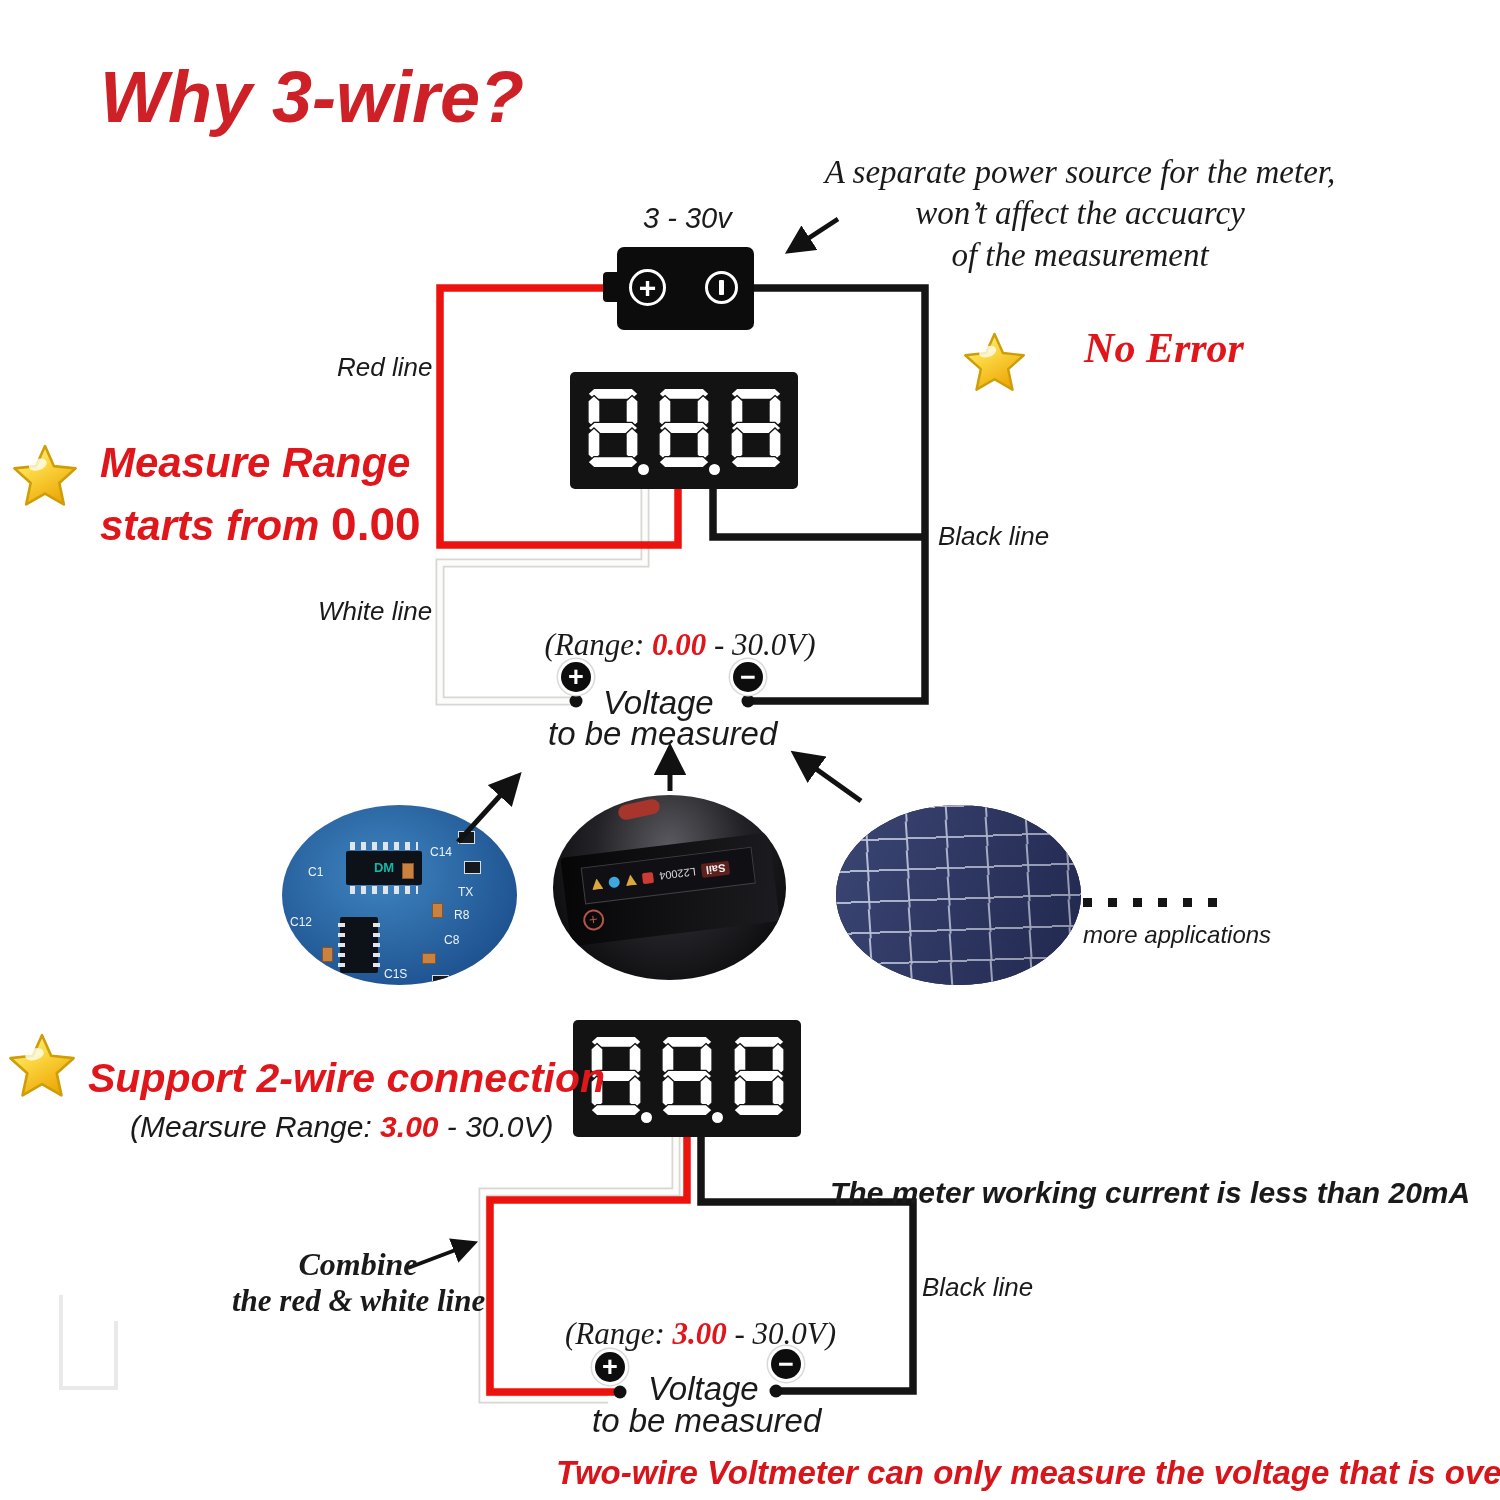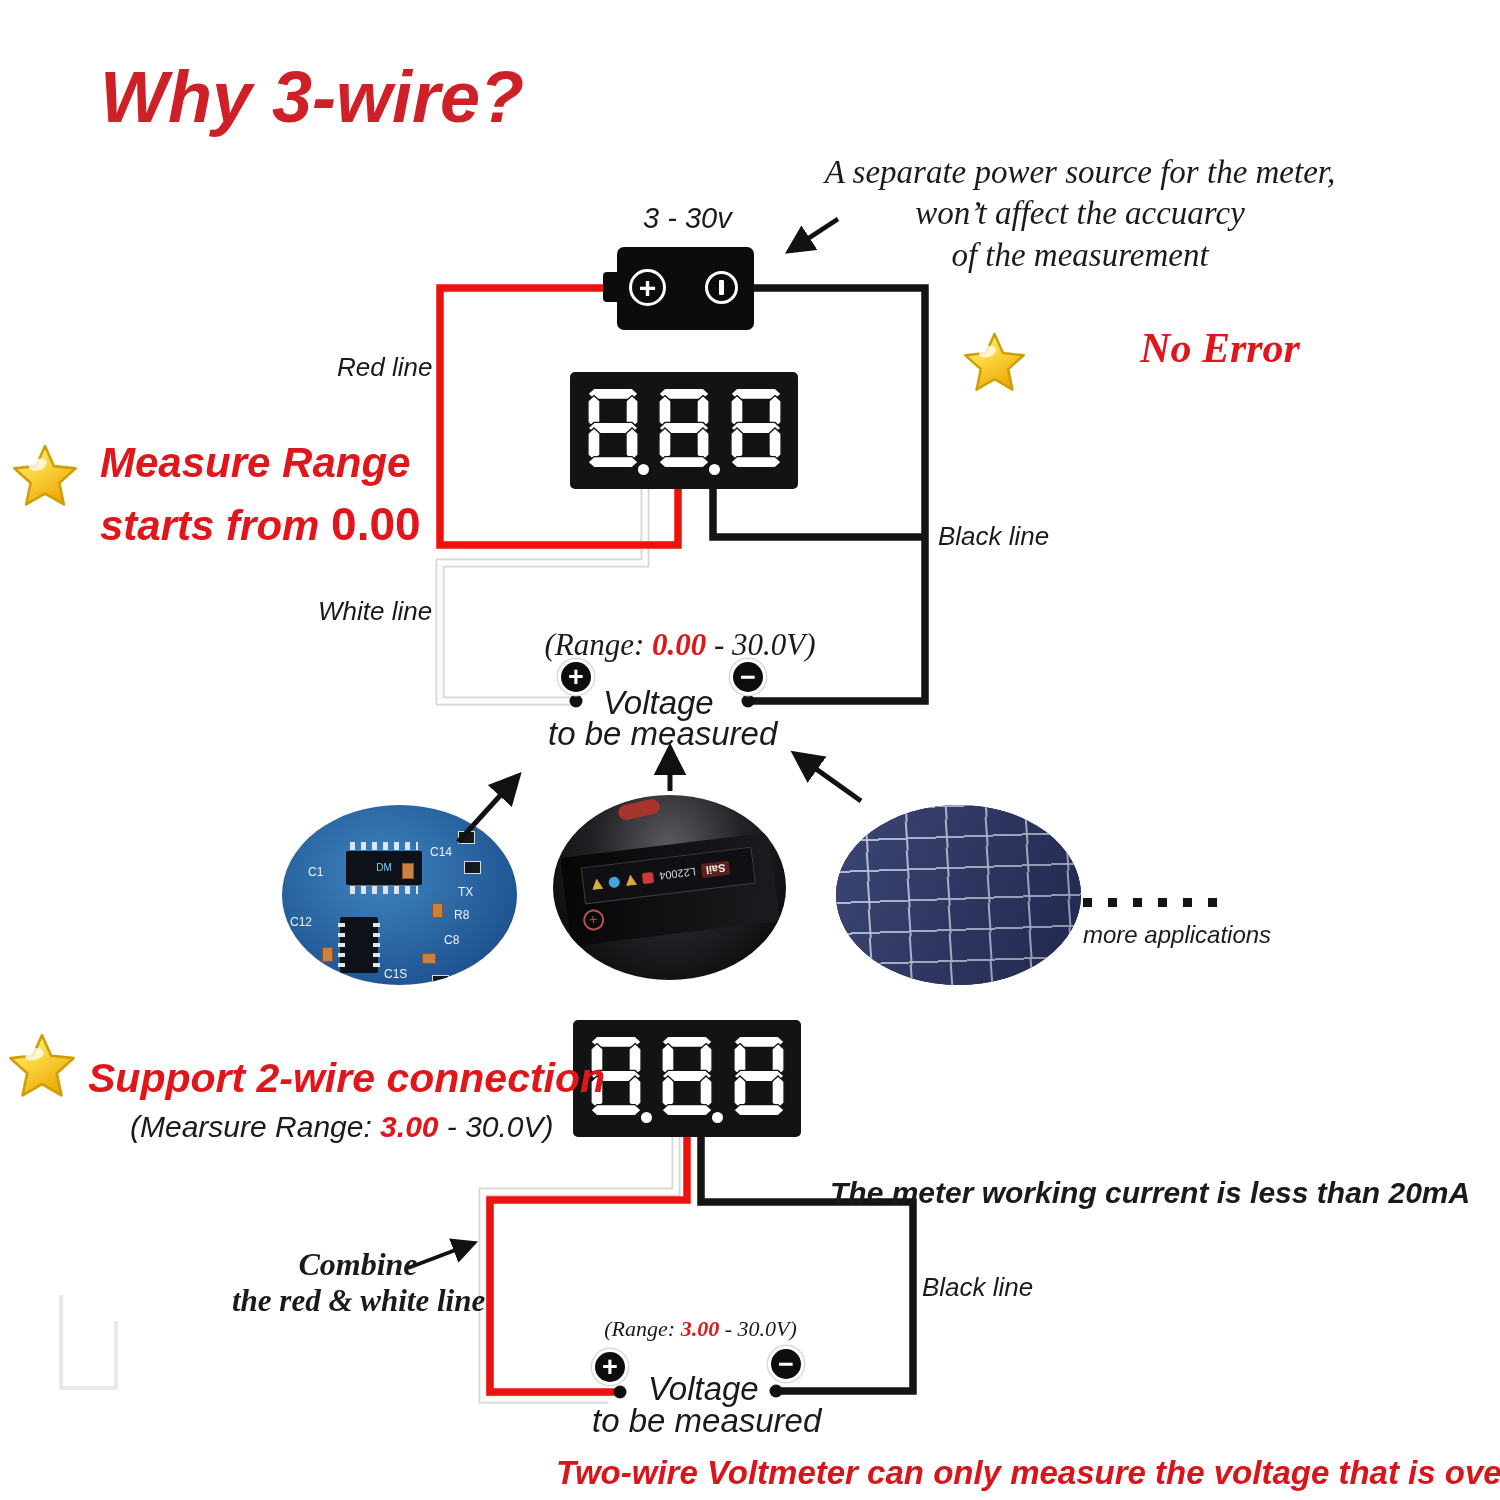--- a/index.html
+++ b/index.html
@@ -26,21 +26,21 @@
   
   .term{position:absolute;width:30px;height:30px;border-radius:50%;background:#0d0d0d;color:#fff;
         display:flex;align-items:center;justify-content:center;font-weight:bold;font-size:27px;line-height:0;
         font-style:normal;box-shadow:0 0 0 3px #fff,0 0 0 4.5px #d9d9d7;z-index:4;}
   
   .star-icon{position:absolute;z-index:4;}
   
   .oval{position:absolute;border-radius:50%;overflow:hidden;z-index:1;}
   .pcb{background:radial-gradient(ellipse at 42% 38%,#3f85c0,#1e5390 75%);}
   .chip{position:absolute;background:#0d1118;border-radius:2px;}
-  .chip .lbl{color:#7dd3fc;font-weight:normal;font-size:10px;display:block;text-align:center;line-height:34px;}
+  .chip .lbl{color:#14b8a6;font-weight:bold;font-size:13px;display:block;text-align:center;line-height:34px;}
   .pins{position:absolute;left:4px;right:4px;height:8px;background:repeating-linear-gradient(90deg,#dfe5ea 0 5px,transparent 5px 11px);}
   .pins.top{top:-9px;} .pins.bot{bottom:-9px;}
   .pcb-lbl{position:absolute;color:#eef3f7;font-size:12px;z-index:2;font-style:normal;}
   .comp{position:absolute;background:#c98240;border:1px solid #8a5426;}
   .comp.dark{background:#15181d;border:1px solid #d8dde2;}
   .appbat{background:radial-gradient(ellipse at 50% 28%,#5a5a60,#232327 45%,#0e0e11 78%);}
   .slab{position:absolute;left:5%;top:27%;width:90%;height:48%;background:linear-gradient(100deg,#060607,#1c1c20);
         transform:rotate(-7deg);border-radius:4px;}
   .blabel{position:absolute;left:9%;top:13%;width:82%;height:42%;background:#101014;border:1px solid #3d3d42;
           display:flex;align-items:center;gap:6px;padding:0 8px;box-sizing:border-box;}
@@ -122,21 +122,21 @@
   <div class="bt bt-plus">+</div>
   <div class="bt bt-bar">
       <i></i>
     </div>
 </div>
 
 <div class="star-icon" style="left:963px;top:331px;width:63px;height:63px;"><svg viewBox="0 0 64 64" width="100%" height="100%">
       <path d="M32 3 L40.6 22.4 L61.7 24.6 L45.9 38.8 L50.3 59.6 L32 49 L13.7 59.6 L18.1 38.8 L2.3 24.6 L23.4 22.4 Z" fill="url(#starGrad)" stroke="#cf9d06" stroke-width="2.5" stroke-linejoin="round"></path>
       <ellipse cx="25" cy="21" rx="9" ry="5.5" fill="#fffef2" opacity="0.8" transform="rotate(-18 25 21)"></ellipse>
     </svg></div>
-<div class="t b center" style="left:1030px;top:323px;width:380px;font-size:42px;color:#e0161b;line-height:1.2;">
+<div class="t b center" style="left:974px;top:323px;width:380px;font-size:42px;color:#e0161b;line-height:1.2;">
   <div>No Error</div>
 </div>
 
 <div class="star-icon" style="left:12px;top:443px;width:66px;height:66px;"><svg viewBox="0 0 64 64" width="100%" height="100%">
       <path d="M32 3 L40.6 22.4 L61.7 24.6 L45.9 38.8 L50.3 59.6 L32 49 L13.7 59.6 L18.1 38.8 L2.3 24.6 L23.4 22.4 Z" fill="url(#starGrad)" stroke="#cf9d06" stroke-width="2.5" stroke-linejoin="round"></path>
       <ellipse cx="25" cy="21" rx="9" ry="5.5" fill="#fffef2" opacity="0.8" transform="rotate(-18 25 21)"></ellipse>
     </svg></div>
 <div class="t b" style="left:100px;top:437px;font-size:42px;color:#e0161b;">Measure Range</div>
 <div class="t b" style="left:100px;top:496px;font-size:42px;color:#e0161b;">
   <span>starts from </span><span style="font-style:normal;font-size:46px;">0.00</span>
@@ -294,21 +294,21 @@
   <div class="dp dpb"></div>
 </div>
 
 <div class="t b" style="left:830px;top:1143px;font-size:30px;margin-top:31px;">The meter working current is less than 20mA</div>
 <div class="t b center" style="left:232px;top:1246px;width:252px;font-size:32px;line-height:1.15;">
   <div>Combine</div>
   <div style="font-size:31px;">the red &amp; white line</div>
 </div>
 <div class="t" style="left:922px;top:1271px;font-size:26px;">Black line</div>
 
-<div class="t center" style="left:558px;top:1315px;width:285px;font-size:22px;">
+<div class="t center" style="left:558px;top:1315px;width:285px;font-size:31px;">
   <span>(Range: </span><span class="b red">3.00</span><span> - 30.0V)</span>
 </div>
 <div class="term" style="left:595px;top:1352px;">+</div>
 <div class="term" style="left:771px;top:1349px;">−</div>
 <div class="t" style="left:648px;top:1368px;font-size:33px;">Voltage</div>
 <div class="t" style="left:592px;top:1400px;font-size:33px;">to be measured</div>
 
 <div class="t b" style="left:556px;top:1452px;font-size:33px;color:#d8151b;">Two-wire Voltmeter can only measure the voltage that is over 3V</div>
 
 </body></html>

